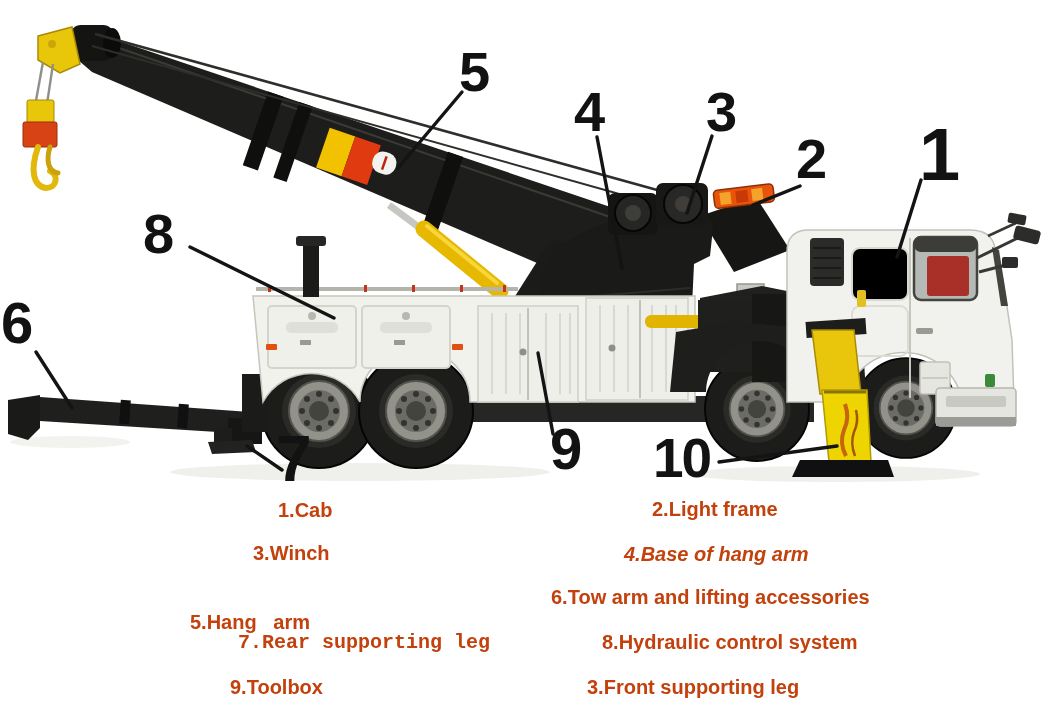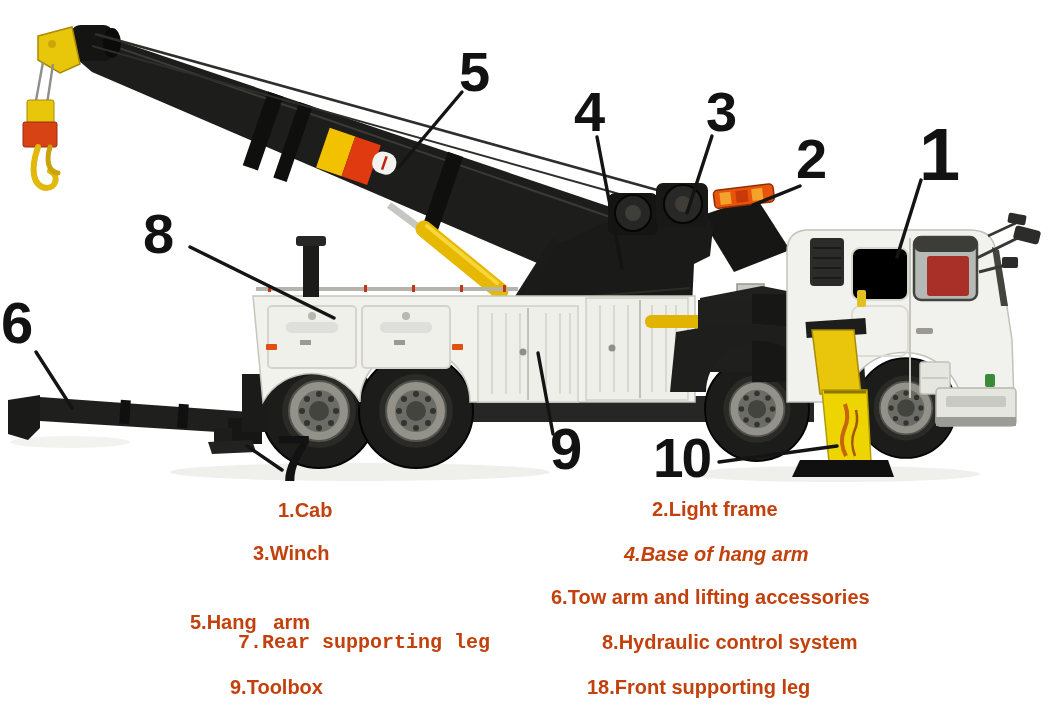--- a/index.html
+++ b/index.html
@@ -307,16 +307,16 @@
   <div>
     <span class="legend-item leg-1">1.Cab</span>
     <span class="legend-item leg-2">2.Light frame</span>
     <span class="legend-item leg-3">3.Winch</span>
     <span class="legend-item leg-4">4.Base of hang arm</span>
     <span class="legend-item leg-5">5.Hang   arm</span>
     <span class="legend-item leg-6">6.Tow arm and lifting accessories</span>
     <span class="legend-item leg-7">7.Rear supporting leg</span>
     <span class="legend-item leg-8">8.Hydraulic control system</span>
     <span class="legend-item leg-9">9.Toolbox</span>
-    <span class="legend-item leg-10">18.Front supporting leg</span>
+    <span class="legend-item leg-10">3.Front supporting leg</span>
   </div>
 
 </div>
 
 </body></html>

